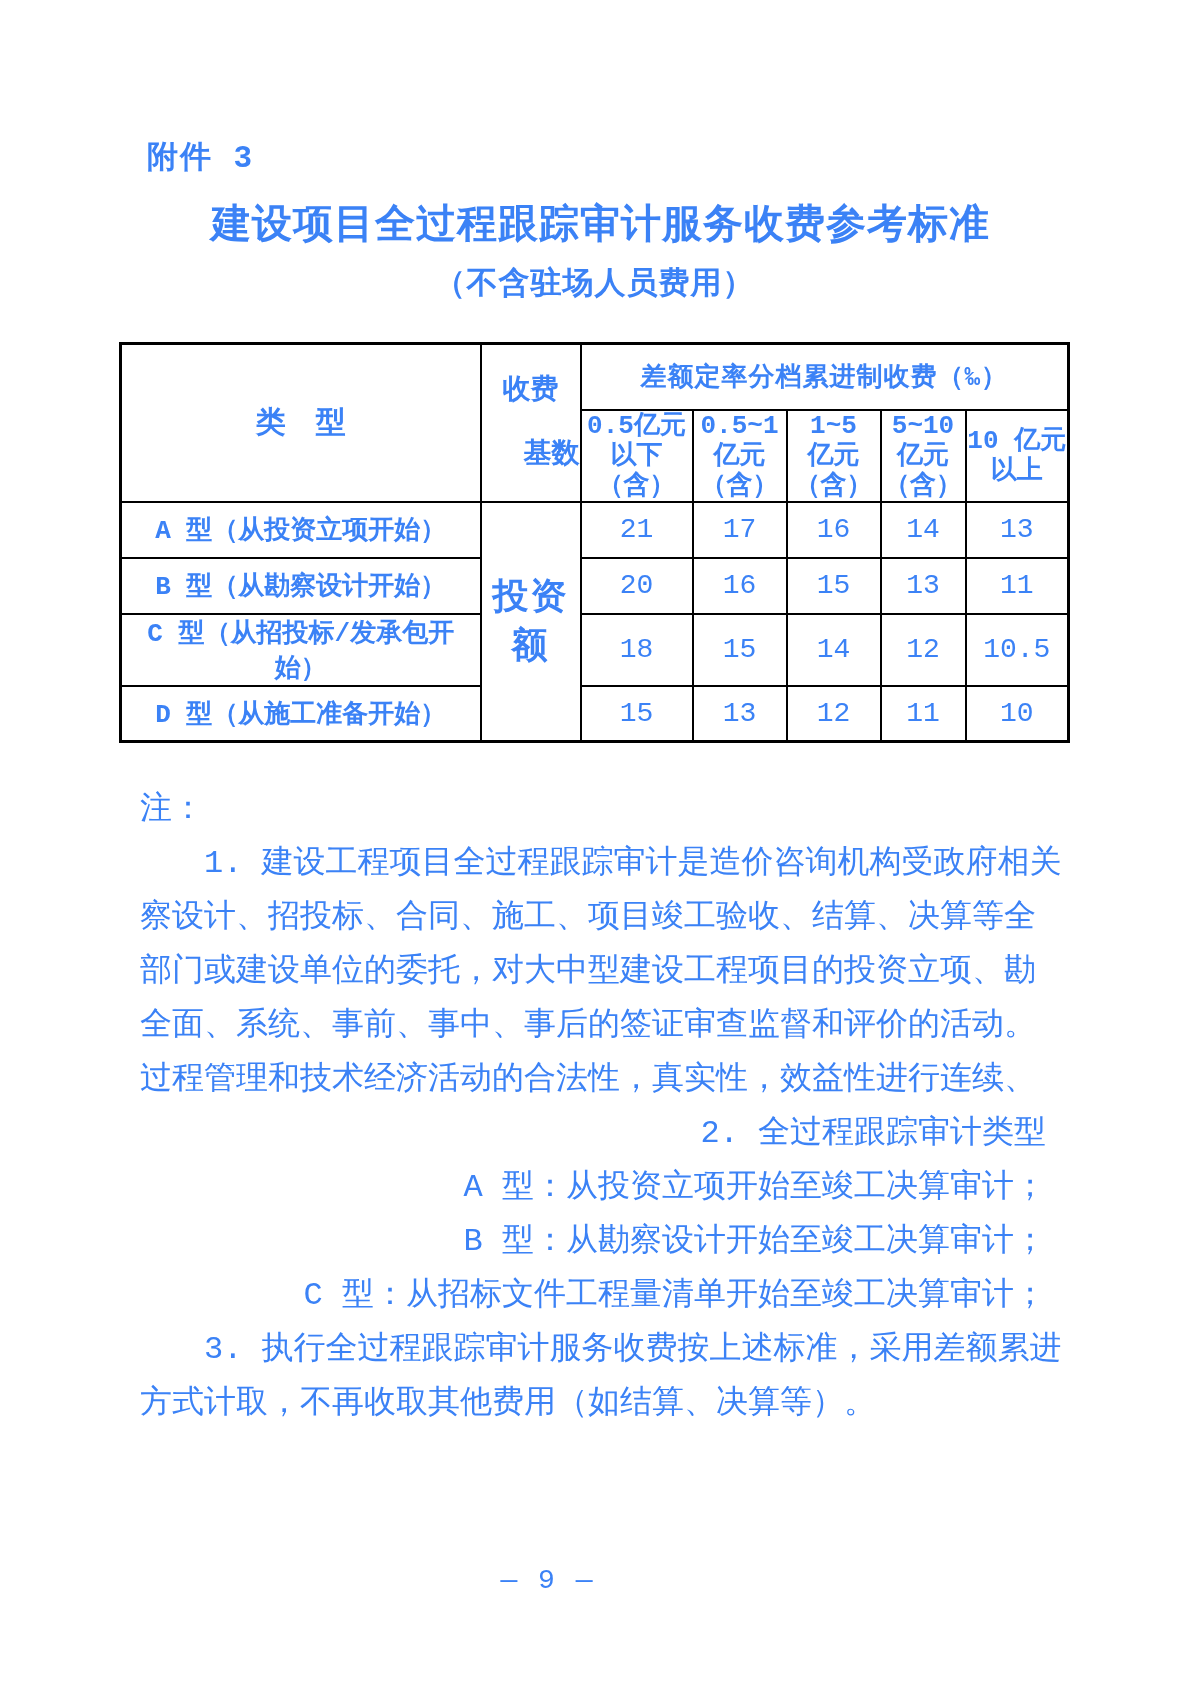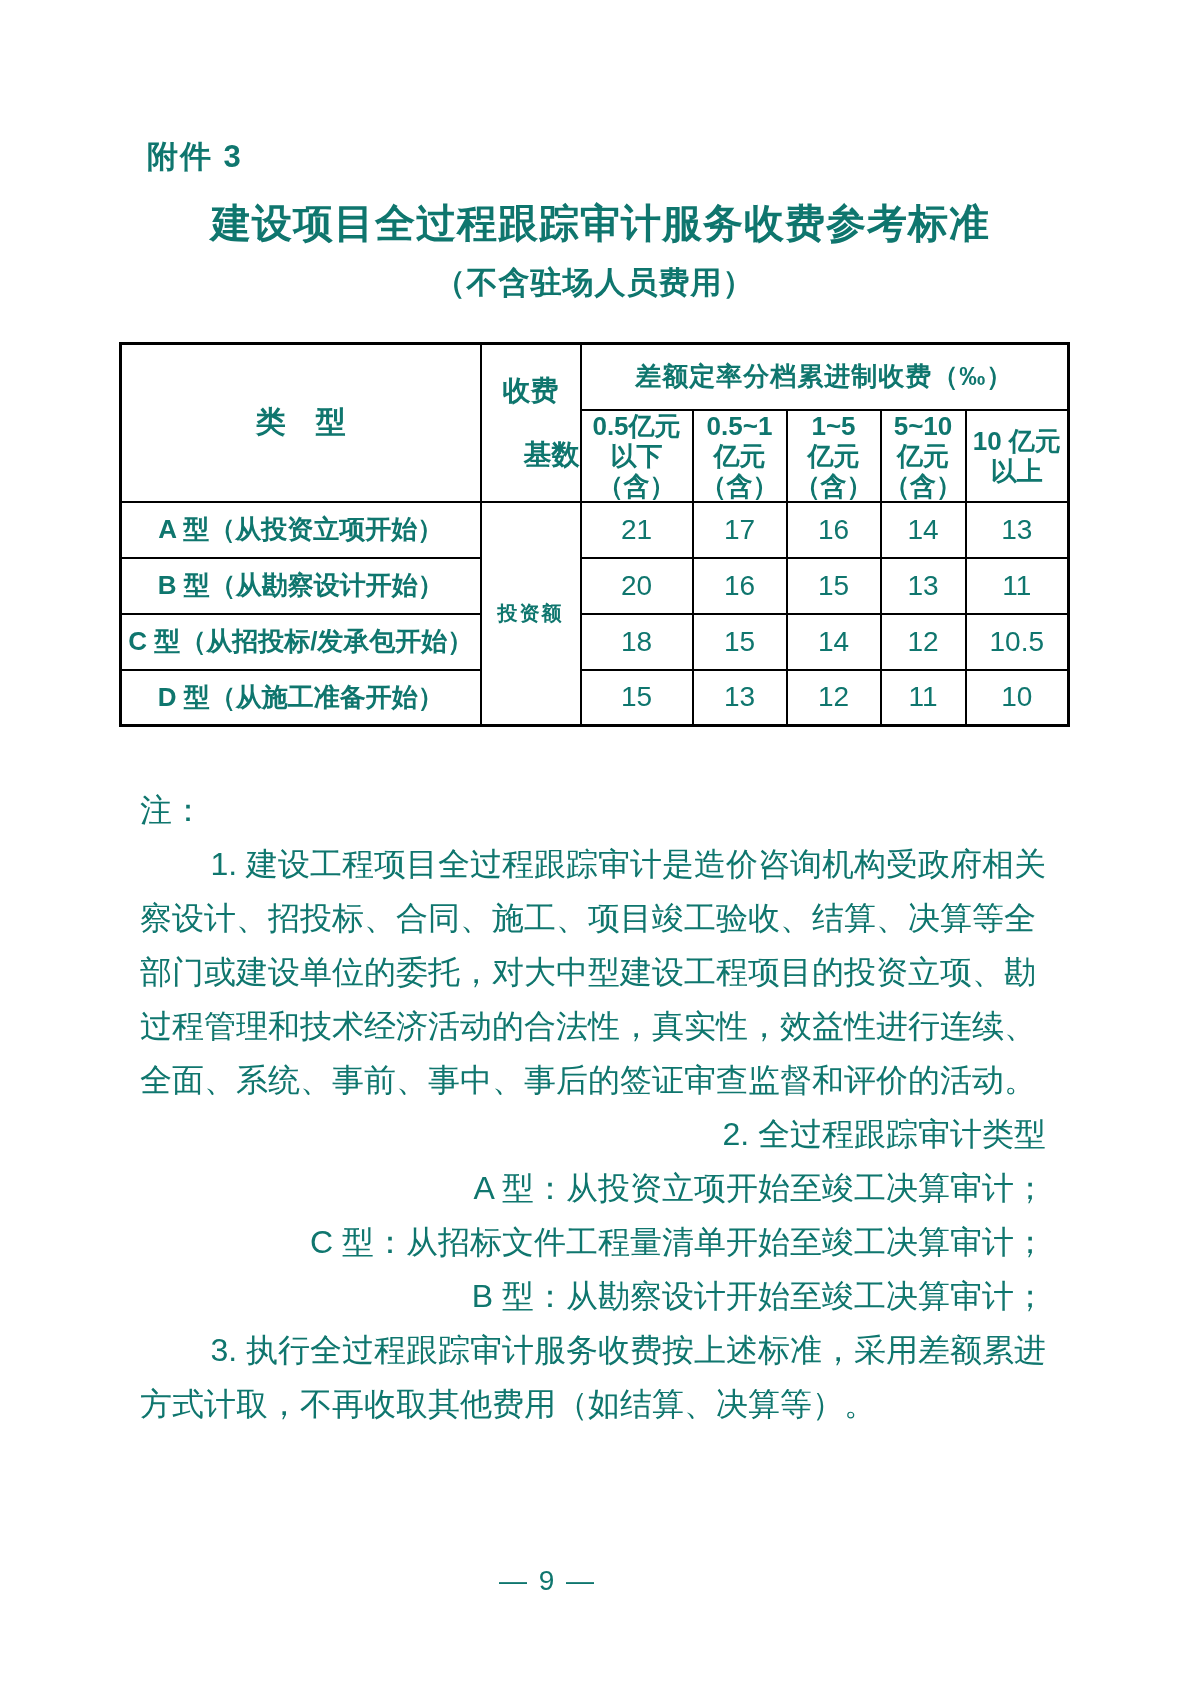--- a/index.html
+++ b/index.html
@@ -1,18 +1,18 @@
 <!DOCTYPE html>
 <html><head>
 <meta charset="utf-8">
 <style>
   html,body { margin:0; padding:0; background:#ffffff; }
   .page {
     position:relative; width:1189px; height:1701px; background:#ffffff;
-    color:#0f766e; font-family:Liberation Sans, sans-serif;
+    color:#3b82f6; font-family:Liberation Mono, monospace;
     overflow:hidden;
   }
   .attachment {
     position:absolute; left:147px; top:136px;
     font-size:31px; font-weight:bold; letter-spacing:2px;
   }
   .title {
     position:absolute; left:0; top:190px; width:100%; margin:6px;
     text-align:center; font-size:40px; font-weight:bold; letter-spacing:1px;
   }
@@ -32,21 +32,21 @@
   tr.hrow1 { height:66px; }
   tr.hrow2 { height:92px; }
   tr.brow  { height:56px; }
   .c-type  { font-size:30px; font-weight:bold; }
   .c-base  { font-size:28px; font-weight:bold; }
   .c-base .base-line { line-height:34px; }
   .c-base .base-line + .base-line { margin-top:30px;text-align:right; }
   .c-group { font-size:26px; font-weight:bold; letter-spacing:1px; }
   .c-range { font-size:26px; font-weight:bold; line-height:30px; }
   .c-label { text-align:left; padding-left:13px; font-size:26px; font-weight:bold; }
-  .c-baseval { font-size:20px; font-weight:bold; letter-spacing:2px;border-radius:8px; }
+  .c-baseval { font-size:36px; font-weight:bold; letter-spacing:2px;border-radius:8px; }
   .c-val   { font-size:28px; }
   .notes {
     position:absolute; left:140px; top:783px; width:906px;
     font-size:32px; line-height:54px;
   }
   .nline { white-space:nowrap; }
   .nline.ind { padding-left:64px;text-align:right; }
   .page-number {
     position:absolute; left:0; top:1565px; width:1095px;
     text-align:center; font-size:28px; letter-spacing:2px;
@@ -142,25 +142,25 @@
         <td class="c-val">10</td>
       </tr>
     </tbody>
   </table>
 
   <div class="notes">
     <div class="nline">注：</div>
     <div class="nline ind">1. 建设工程项目全过程跟踪审计是造价咨询机构受政府相关</div>
     <div class="nline">察设计、招投标、合同、施工、项目竣工验收、结算、决算等全</div>
     <div class="nline">部门或建设单位的委托，对大中型建设工程项目的投资立项、勘</div>
+    <div class="nline">全面、系统、事前、事中、事后的签证审查监督和评价的活动。</div>
     <div class="nline">过程管理和技术经济活动的合法性，真实性，效益性进行连续、</div>
-    <div class="nline">全面、系统、事前、事中、事后的签证审查监督和评价的活动。</div>
     <div class="nline ind">2. 全过程跟踪审计类型</div>
     <div class="nline ind">A 型：从投资立项开始至竣工决算审计；</div>
+    <div class="nline ind">B 型：从勘察设计开始至竣工决算审计；</div>
     <div class="nline ind">C 型：从招标文件工程量清单开始至竣工决算审计；</div>
-    <div class="nline ind">B 型：从勘察设计开始至竣工决算审计；</div>
     <div class="nline ind">3. 执行全过程跟踪审计服务收费按上述标准，采用差额累进</div>
     <div class="nline">方式计取，不再收取其他费用（如结算、决算等）。</div>
   </div>
 
   <div class="page-number">— 9 —</div>
 
 </div>
 
 </body></html>

